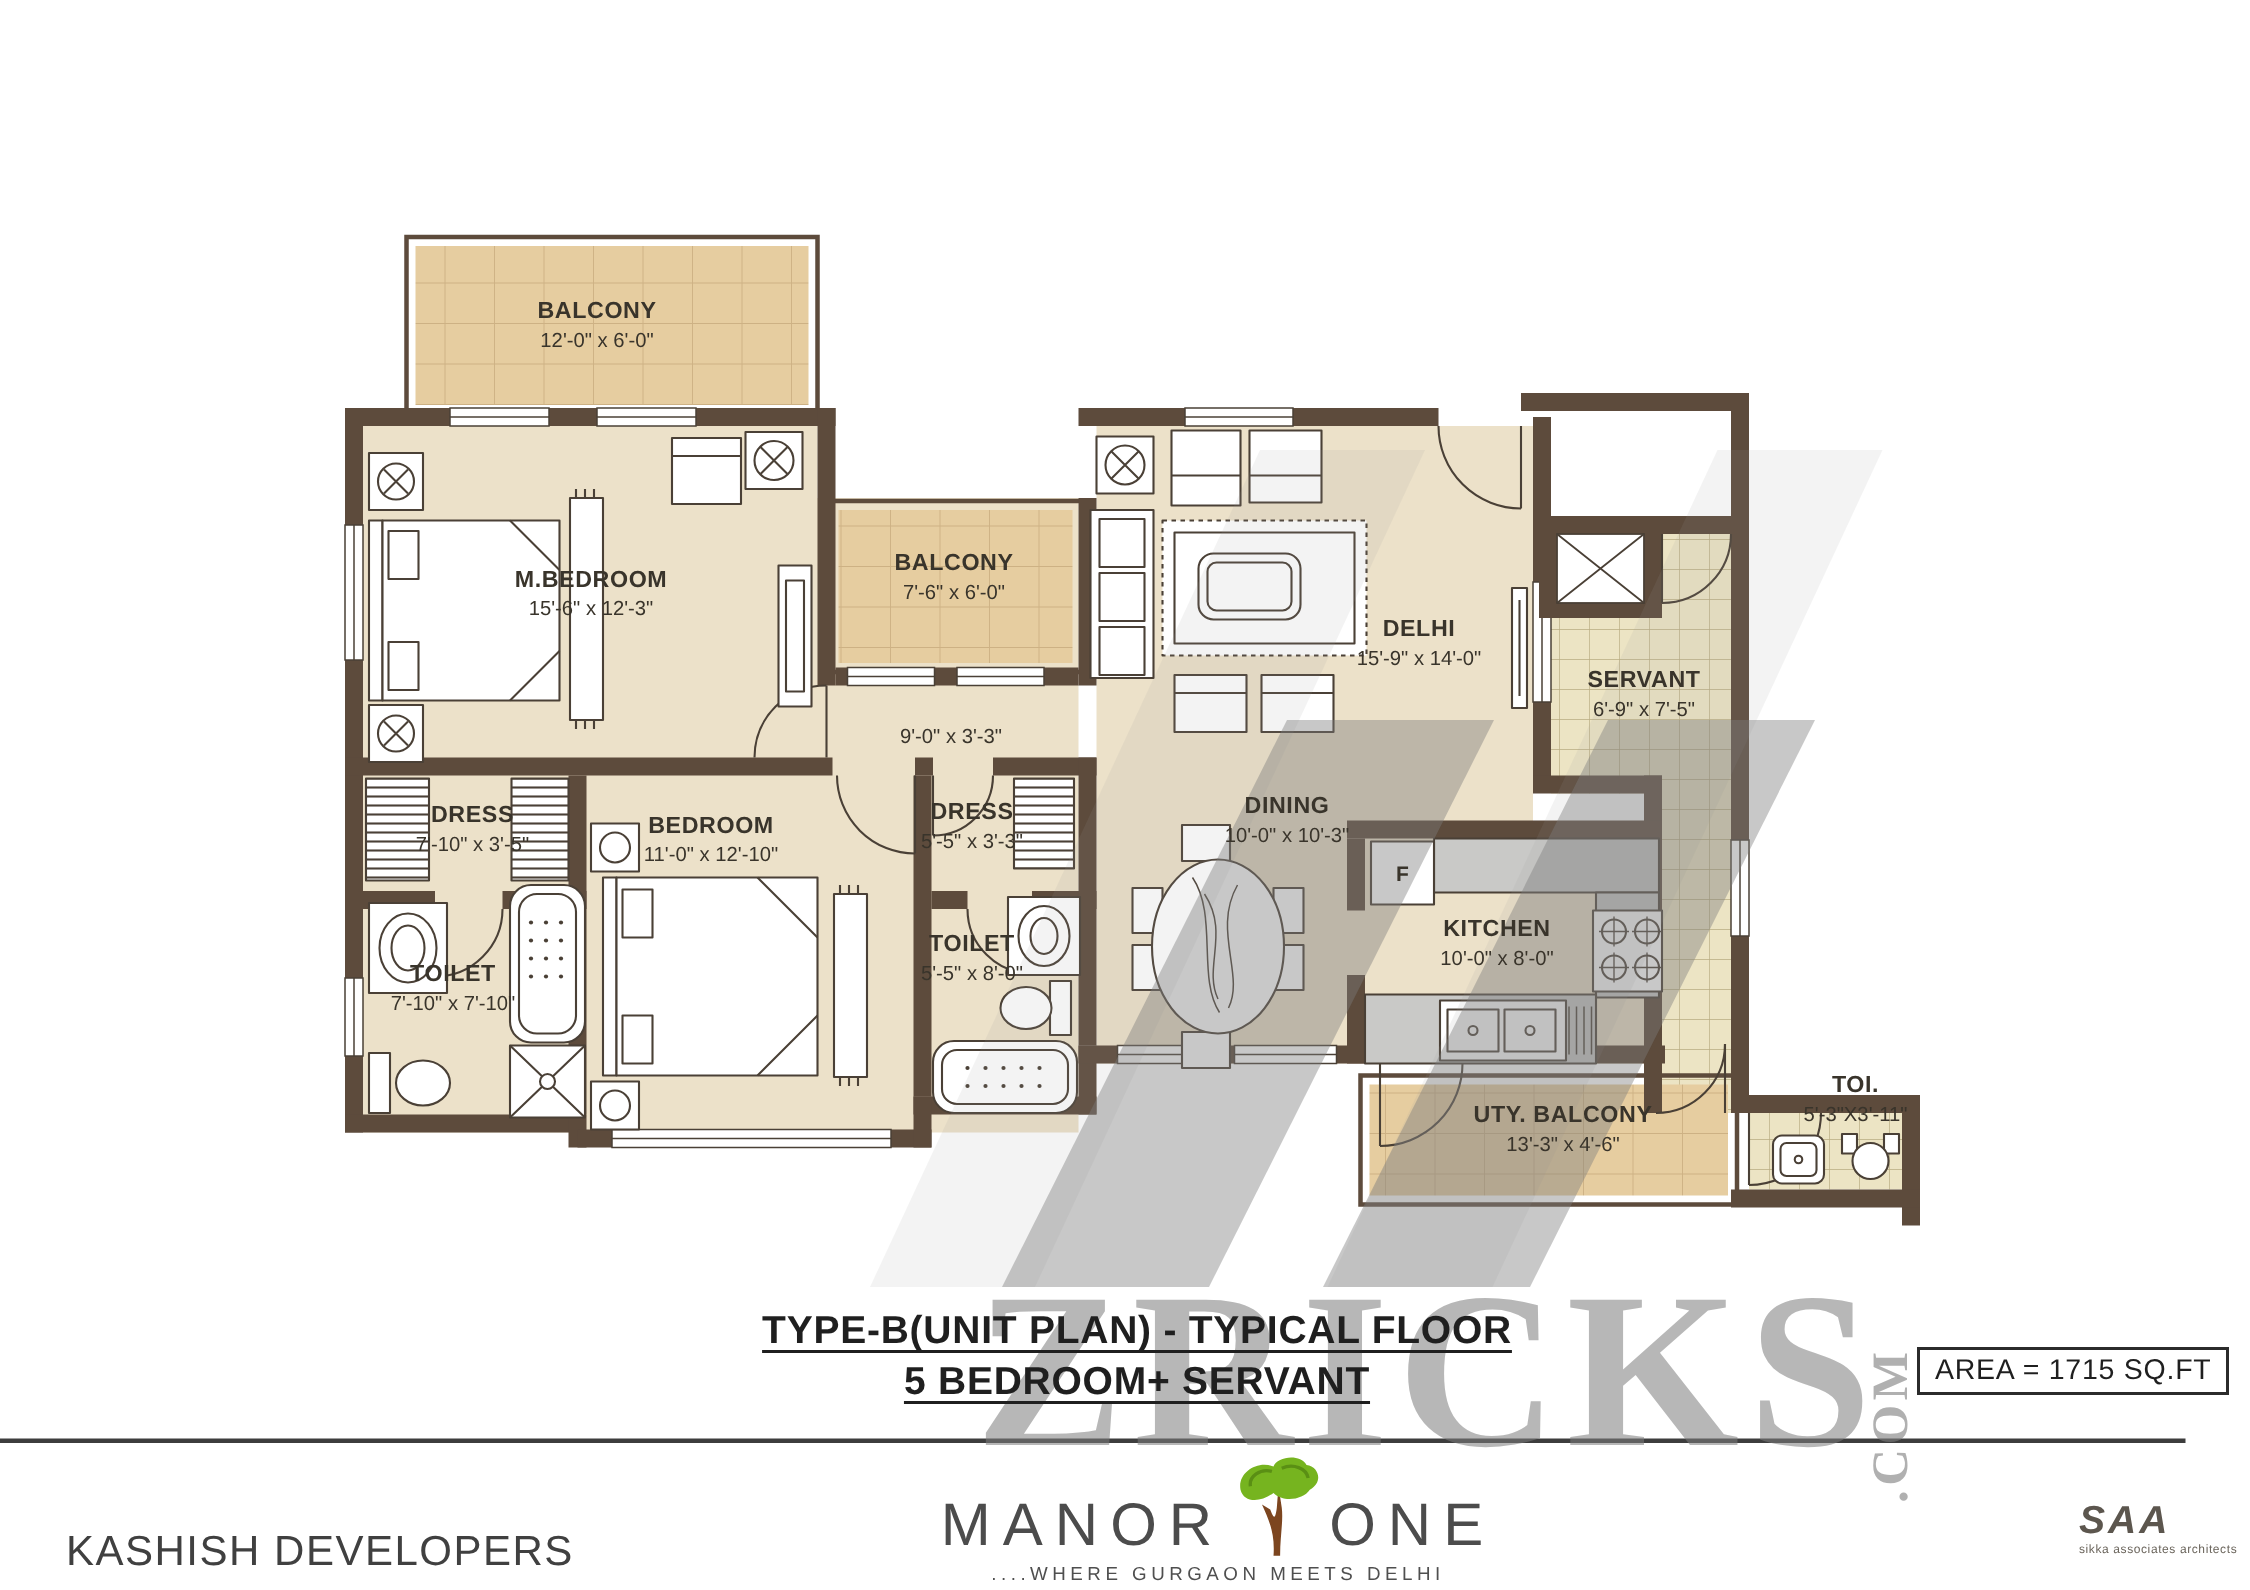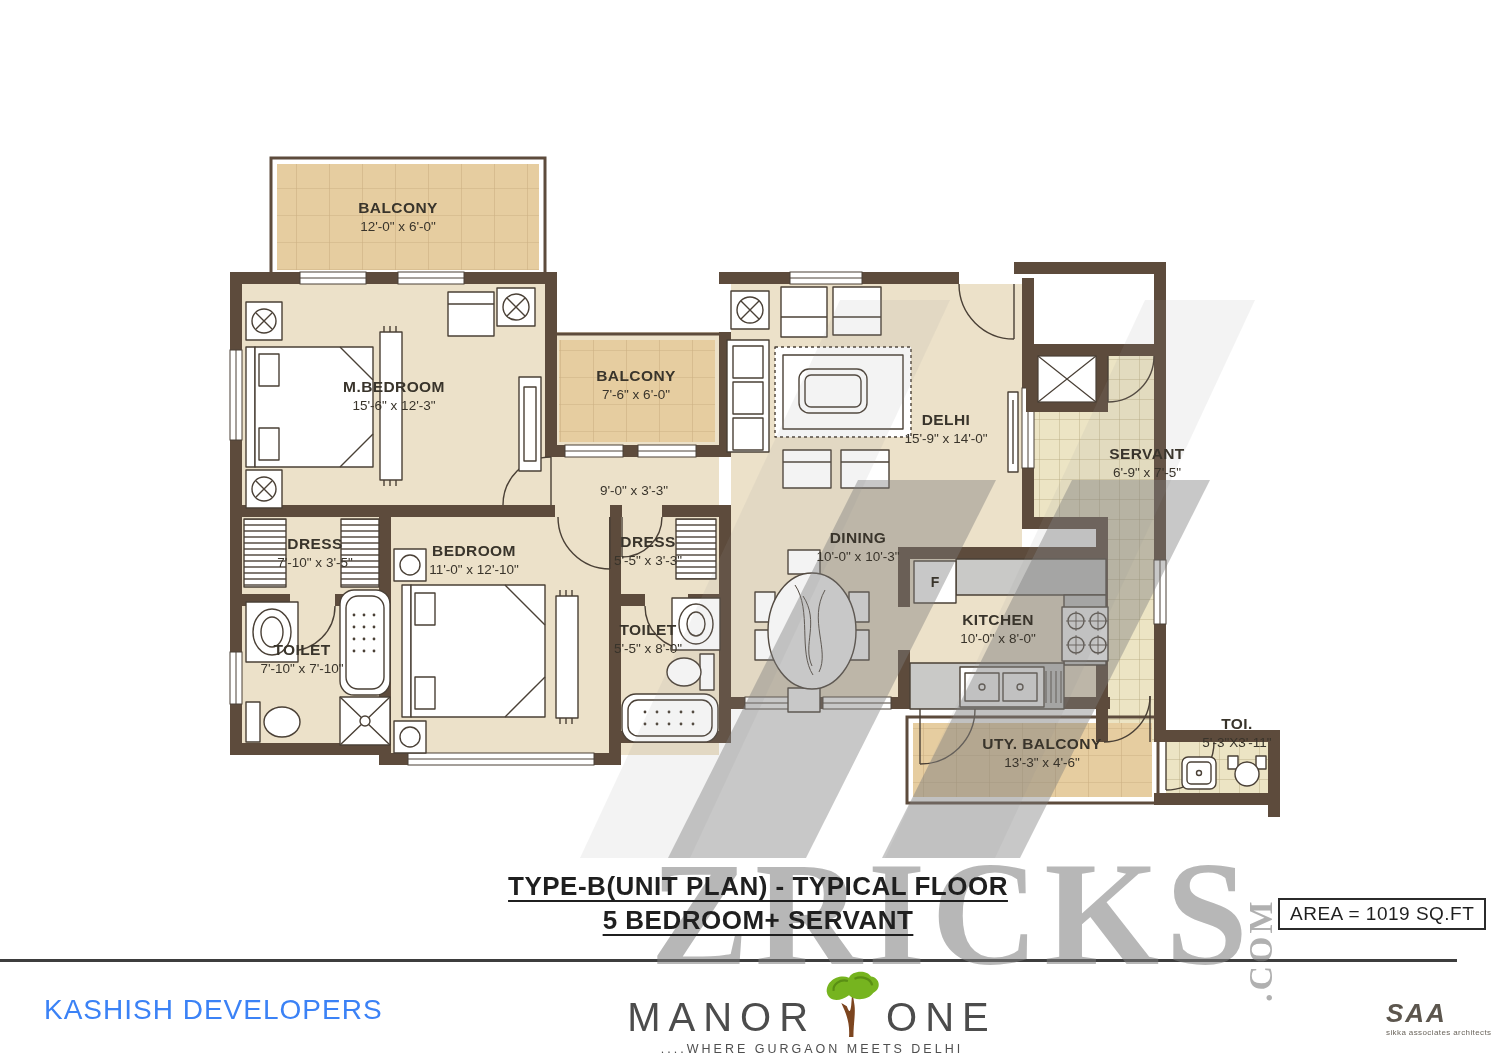--- a/index.html
+++ b/index.html
@@ -25,21 +25,21 @@
           font-family:"Liberation Serif",serif;font-weight:bold;font-size:34px;letter-spacing:3px;
           color:var(--watermark);opacity:.6;z-index:6;}
   .title-block{position:absolute;left:758px;top:870px;transform:translateX(-50%);text-align:center;
                z-index:9;color:#1f1f1f;}
   .title-line{font-size:26px;font-weight:600;letter-spacing:.5px;line-height:1.3;
               text-decoration:underline;text-underline-offset:5px;text-decoration-thickness:2px;}
   .area-box{position:absolute;left:1278px;top:898px;border:2px solid #2b2b2b;padding:3px 10px;
             font-size:19px;font-weight:500;color:#1f1f1f;background:rgba(255,255,255,.88);
             z-index:9;letter-spacing:.5px;}
   .hrule{position:absolute;left:0;top:959px;width:1457px;height:3px;background:#3d3d3d;z-index:4;}
-  .developer{position:absolute;left:44px;top:994px;font-size:28px;color:#3b82f6;
+  .developer{position:absolute;left:44px;top:1018px;font-size:28px;color:#404040;
              letter-spacing:1px;z-index:9;}
   .brand{position:absolute;left:812px;top:968px;transform:translateX(-50%);text-align:center;z-index:9;}
   .brand-row{display:flex;align-items:flex-end;justify-content:center;gap:4px;font-size:40px;
              color:#4c4c4c;letter-spacing:8px;font-weight:500;line-height:1;}
   .brand-row .tree{width:66px;height:70px;margin:0 -2px -1px -2px;flex:0 0 auto;}
   .tagline{font-size:12.5px;color:#4f4f4f;letter-spacing:3px;margin-top:5px;font-weight:500;}
   .architect{position:absolute;left:1386px;top:1000px;z-index:9;}
   .saa{font-size:26px;font-weight:bold;font-style:italic;color:#5c564e;letter-spacing:2px;line-height:1;}
   .saa-caption{font-size:8px;color:#6b655c;letter-spacing:.4px;margin-top:2px;}
 </style>
@@ -375,21 +375,21 @@
       <div class="rdims">15'-6" x 12'-3"</div>
   </div>
   <div class="room-label" style="left:636px;top:366px;">
     <div class="rname">BALCONY</div>
       <div class="rdims">7'-6" x 6'-0"</div>
   </div>
   <div class="room-label" style="left:946px;top:410px;">
     <div class="rname">DELHI</div>
       <div class="rdims">15'-9" x 14'-0"</div>
   </div>
-  <div class="room-label" style="left:1147px;top:444px;">
+  <div class="room-label" style="left:1096px;top:444px;">
     <div class="rname">SERVANT</div>
       <div class="rdims">6'-9" x 7'-5"</div>
   </div>
   <div class="room-label" style="left:634px;top:482px;">
     <div class="rdims">9'-0" x 3'-3"</div>
   </div>
   <div class="room-label" style="left:315px;top:534px;">
     <div class="rname">DRESS</div>
       <div class="rdims">7'-10" x 3'-5"</div>
   </div>
@@ -427,21 +427,21 @@
   </div>
   <div class="fridge-label" style="left:935px;top:582px;">F</div>
 
   <div class="wm-brand">ZRICKS</div>
   <div class="wm-com">.COM</div>
 
   <div class="title-block">
     <div class="title-line">TYPE-B(UNIT PLAN) - TYPICAL FLOOR</div>
     <div class="title-line">5 BEDROOM+ SERVANT</div>
   </div>
-  <div class="area-box">AREA = 1019 SQ.FT</div>
+  <div class="area-box">AREA = 1715 SQ.FT</div>
 
   <div class="hrule"></div>
 
   <div class="developer">KASHISH DEVELOPERS</div>
 
   <div class="brand">
     <div class="brand-row">
       <span>MANOR</span>
       <svg class="tree" viewBox="0 0 60 62">
         <path d="M28,62 C29,48 25,40 21,31 L26,34 C28,39 29,41 30,33 L31,20 L33,33 C34,41 32,50 32,62 Z" style="fill:var(--trunk_brown)"></path>

